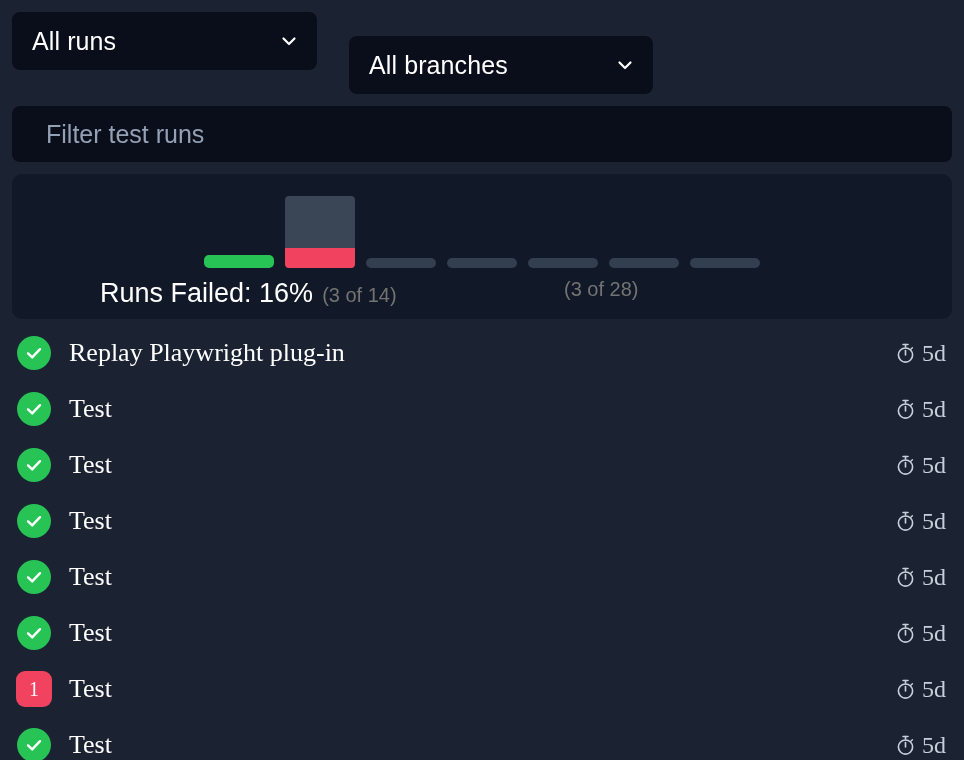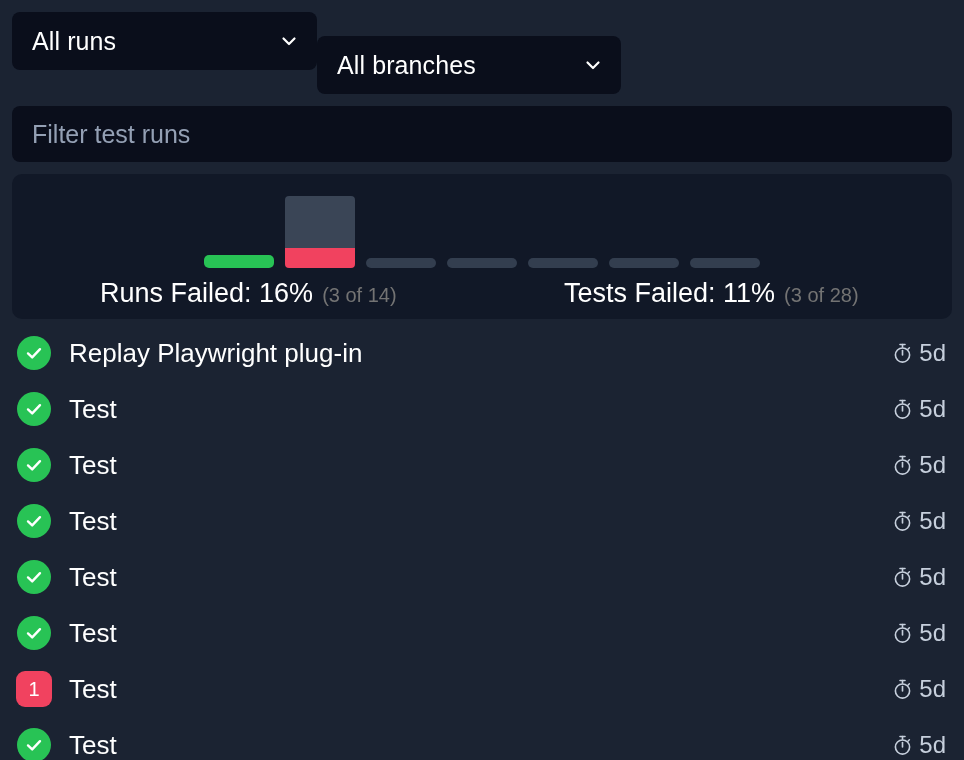--- a/index.html
+++ b/index.html
@@ -13,21 +13,21 @@
   body {
     background: #1b2332;
     font-family: "Liberation Sans", sans-serif;
     color: #ffffff;
     -webkit-font-smoothing: antialiased;
   }
 
   
   .toolbar {
     display: flex;
-    gap: 0;
+    gap: 32px;
     padding: 12px 12px 0 12px;
   }
 
   .dropdown {
     background: #0a0e1b;
     border: none;
     border-radius: 8px;
     height: 58px;
     display: flex;
     align-items: center;
@@ -59,21 +59,21 @@
   .filter-wrap {
     padding: 12px 12px 0 12px;
   }
 
   .filter-input {
     width: 100%;
     height: 56px;
     background: #0a0e1b;
     border: none;
     border-radius: 8px;
-    padding: 0 20px;
+    padding: 0 34px;
     font-family: "Liberation Sans", sans-serif;
     font-size: 25px;
     color: #ffffff;
     outline: none;
   }
   .filter-input::placeholder {
     color: #94a0b4;
     opacity: 1;
   }
 
@@ -165,20 +165,21 @@
   .run-list {
     padding: 6px 0 0 0;
   }
 
   .run-row {
     height: 56px;
     display: flex;
     align-items: center;
     padding: 0 18px 0 16px;
     cursor: pointer;
+    font-family: Liberation Serif, serif;
   }
 
   .status {
     width: 36px;
     height: 36px;
     flex: 0 0 auto;
     display: flex;
     align-items: center;
     justify-content: center;
     margin-right: 17px;
@@ -289,21 +290,20 @@
         <span class="seg seg-empty" style="height: 10px;"></span>
       </div>
     </div>
 
   <div class="stats-line">
     <div class="stat runs">
       <span class="stat-main">Runs Failed: 16%</span>
       <span class="stat-sub">(3 of 14)</span>
     </div>
     <div class="stat tests">
-      <span class="stat-main">Tests Failed: 11%</span>
       <span class="stat-sub">(3 of 28)</span>
     </div>
   </div>
 </div>
 
 <div class="run-list">
     <div class="run-row">
       <div class="status">
         <div class="status-pass">
           <svg width="22" height="22" viewBox="0 0 22 22" fill="none" aria-hidden="true">

